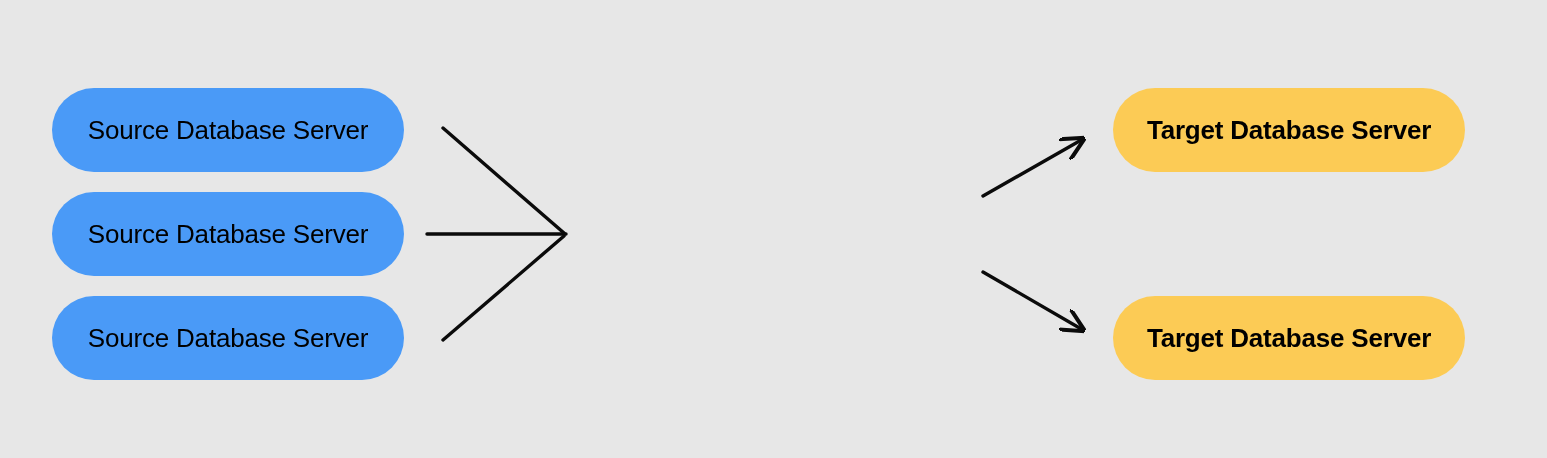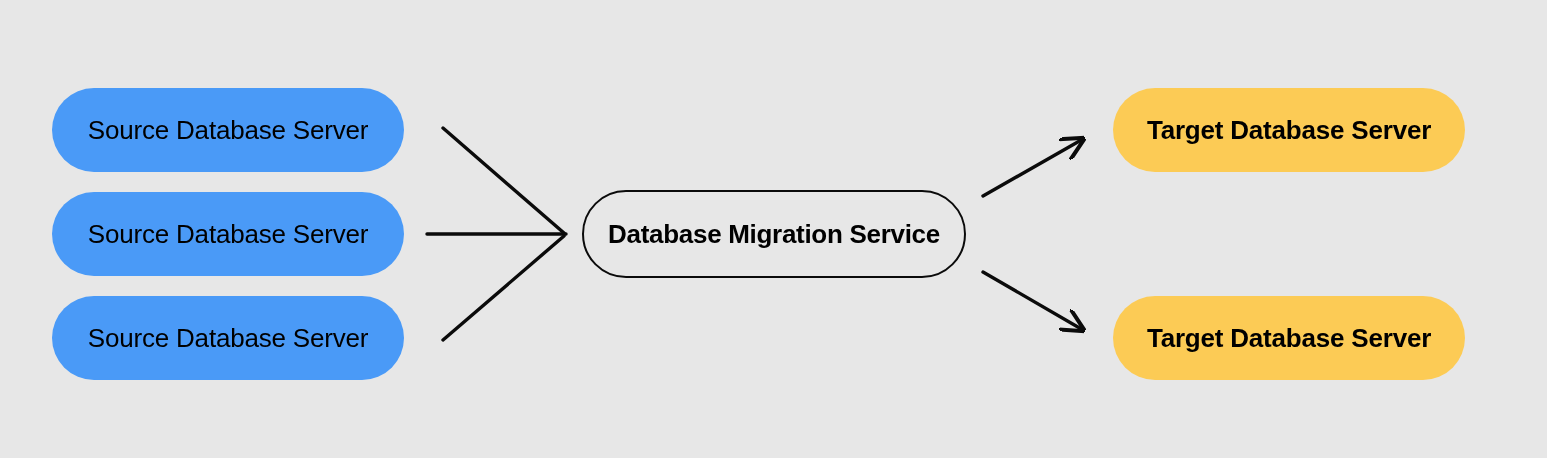--- a/index.html
+++ b/index.html
@@ -99,23 +99,20 @@
   </div>
 
   <div class="node node-source row-middle">
     <span>Source Database Server</span>
   </div>
 
   <div class="node node-source row-bottom">
     <span>Source Database Server</span>
   </div>
 
-  <div class="node node-service">
-    <span>Database Migration Service</span>
-  </div>
 
   <div class="node node-target row-top">
     <span>Target Database Server</span>
   </div>
 
   <div class="node node-target row-bottom">
     <span>Target Database Server</span>
   </div>
 
 </div>

